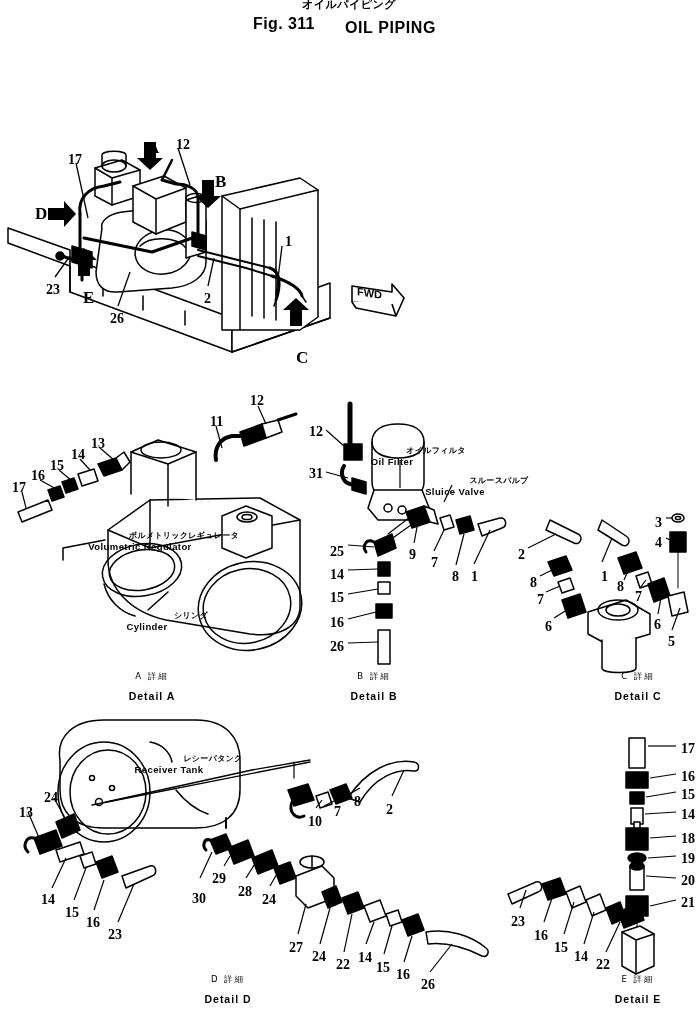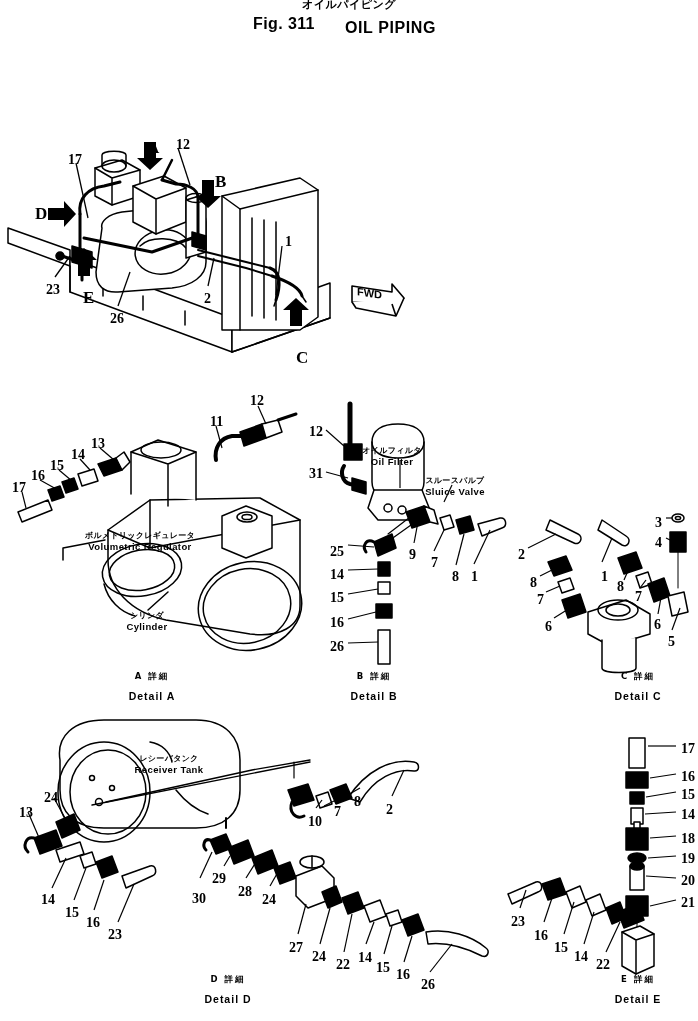--- a/index.html
+++ b/index.html
@@ -12,23 +12,23 @@
 
   
   .t{position:absolute;white-space:nowrap;color:#000;line-height:1;}
   .title-jp{font-family:"DejaVu Sans",sans-serif;font-size:11px;font-weight:bold;letter-spacing:.5px;}
   .title-en{font-size:16px;font-weight:bold;letter-spacing:.6px;}
   .fignum{font-size:16px;font-weight:bold;letter-spacing:.4px;}
 
   .callout{font-size:17px;font-weight:bold;font-family:"Liberation Serif",serif;}
   .pnum-b{font-size:14px;font-family:"Liberation Serif",serif;font-weight:bold;}
 
-  .lbl-jp{font-family:"DejaVu Sans",sans-serif;font-size:8px;font-weight:bold;letter-spacing:.3px;}
+  .lbl-jp{font-family:"DejaVu Sans",sans-serif;font-size:8px;font-weight:bold;letter-spacing:.3px;margin-left:44px;}
   .lbl-en{font-size:9.5px;font-weight:bold;letter-spacing:.4px;}
-  .dtl-jp{font-family:"DejaVu Sans",sans-serif;font-size:8.5px;font-weight:bold;letter-spacing:2px;}
+  .dtl-jp{font-family:"DejaVu Sans",sans-serif;font-size:8.5px;font-weight:normal;letter-spacing:2px;}
   .dtl-en{font-size:10.5px;font-weight:bold;letter-spacing:1px;margin-top:8px;}
   .fwd{font-size:11px;font-weight:bold;font-family:"Liberation Sans",sans-serif;}
 
   .ctr{transform:translateX(-50%);}
 </style>
 </head>
 <body>
 
 <div id="sheet">
 

